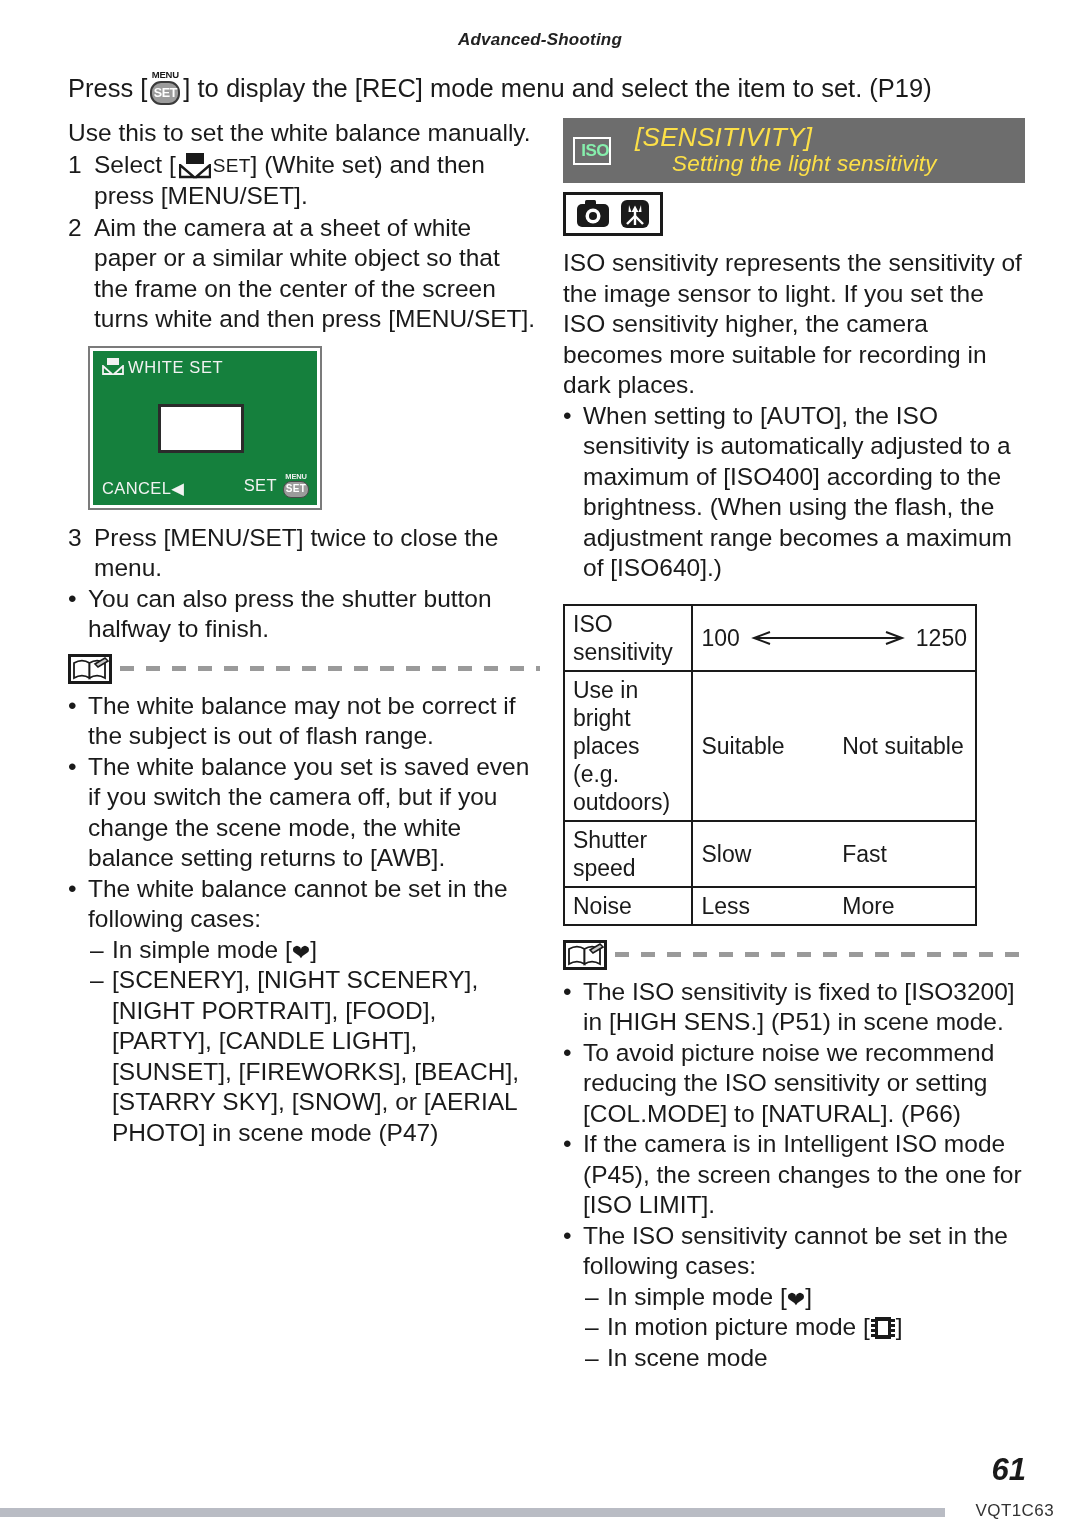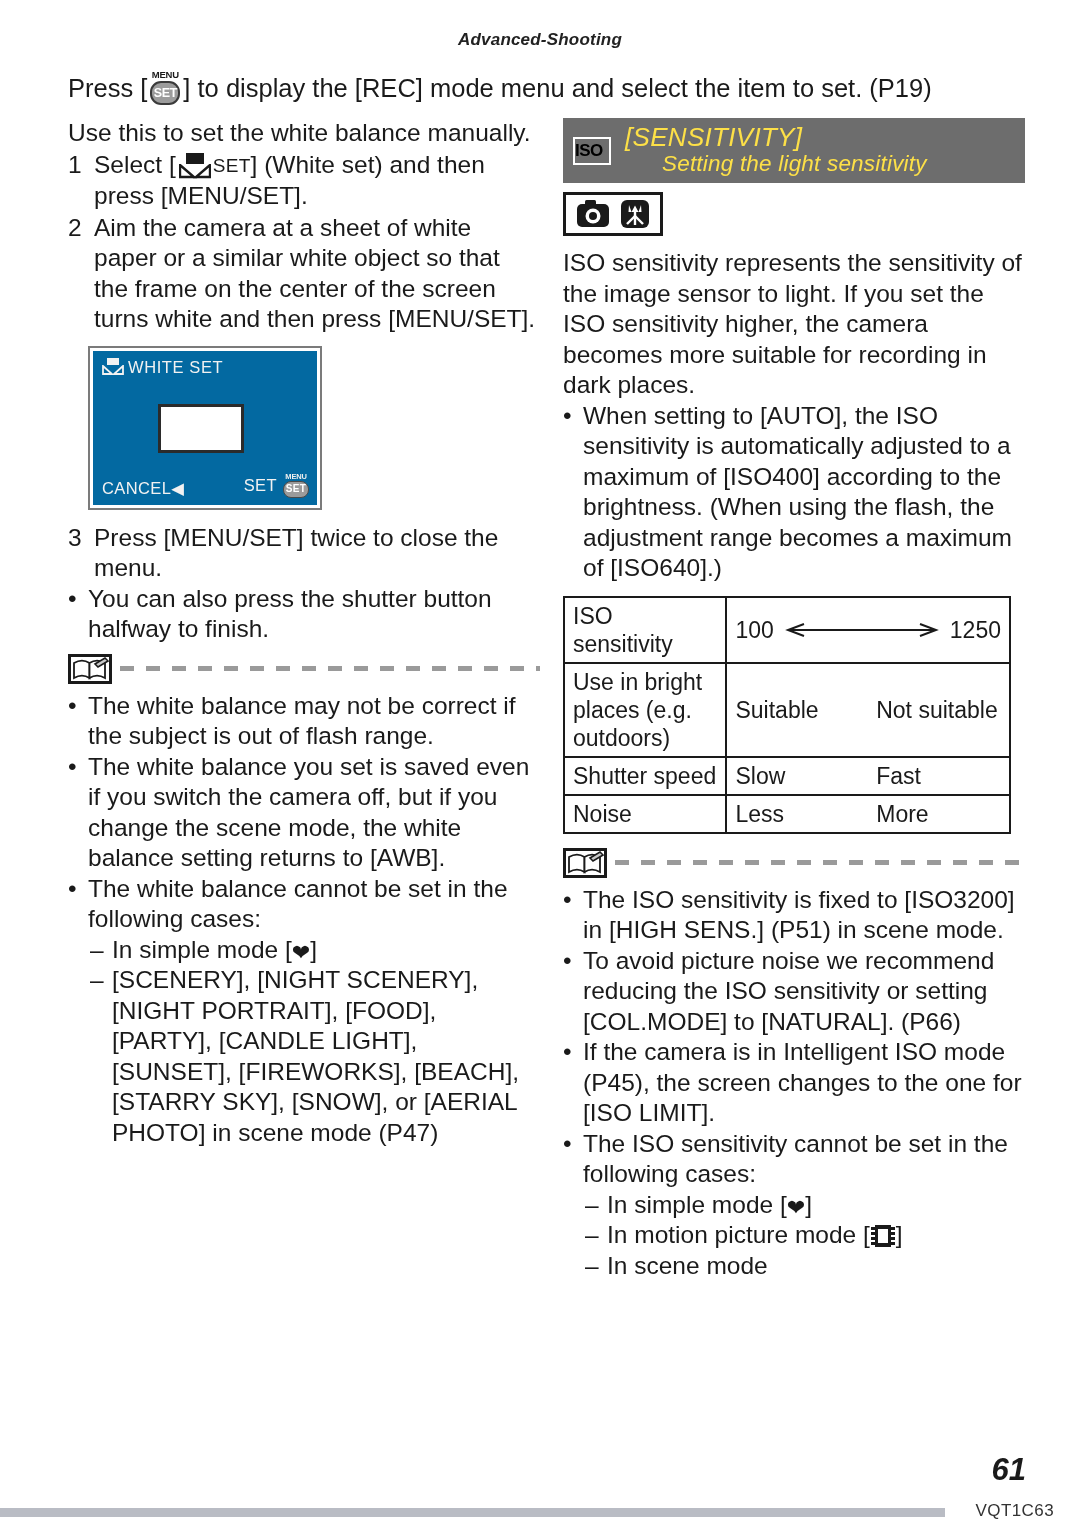--- a/index.html
+++ b/index.html
@@ -204,21 +204,21 @@
     font-size: 19px;
     letter-spacing: .3px;
     vertical-align: 1px;
   }
 
   
   .lcd {
     position: relative;
     width: 230px;
     height: 160px;
-    background: #0369a1;
+    background: #15803d;
     border: 3px solid #ffffff;
     outline: 2px solid #7b7b7b;
     margin: 13px 0 0 22px;
     box-sizing: border-box;
   }
   .lcd-title {
     position: absolute;
     top: 7px; left: 9px;
     color: #f2f2f2;
     font-size: 16.5px;
@@ -273,28 +273,28 @@
     background: #6d6d6d;
     display: flex;
     align-items: center;
     box-sizing: border-box;
     padding-left: 10px;
   }
   .iso-badge {
     width: 38px; height: 28px;
     border: 2.5px solid #ffffff;
     box-sizing: border-box;
-    color: #000000;
+    color: #86efac;
     font-size: 17px;
     font-weight: 600;
-    text-align: left;
+    text-align: right;
     line-height: 23px;
     letter-spacing: -.5px;
     flex: 0 0 auto;
-    margin-right: 14px;
+    margin-right: 24px;
   }
   .banner-text { color: #fde047; font-style: italic; }
   .banner-text .t1 {
     font-size: 26px;
     line-height: 27px;
     letter-spacing: .3px;
   }
   .banner-text .t2 {
     font-size: 22.5px;
     line-height: 26px;
@@ -311,22 +311,22 @@
     box-sizing: border-box;
     display: flex;
     align-items: center;
     justify-content: space-evenly;
     background: #ffffff;
   }
 
   
   .iso-table {
     border-collapse: collapse;
-    width: 448px;
-    margin-top: 12px;
+    width: 414px;
+    margin-top: 20px;
     font-size: 23px;
   }
   .iso-table td {
     border: 2px solid #1a1a1a;
     padding: 4px 8px;
     vertical-align: middle;
     line-height: 28px;
   }
   .iso-table td.lbl { width: 205px; }
   .iso-table td.split {

